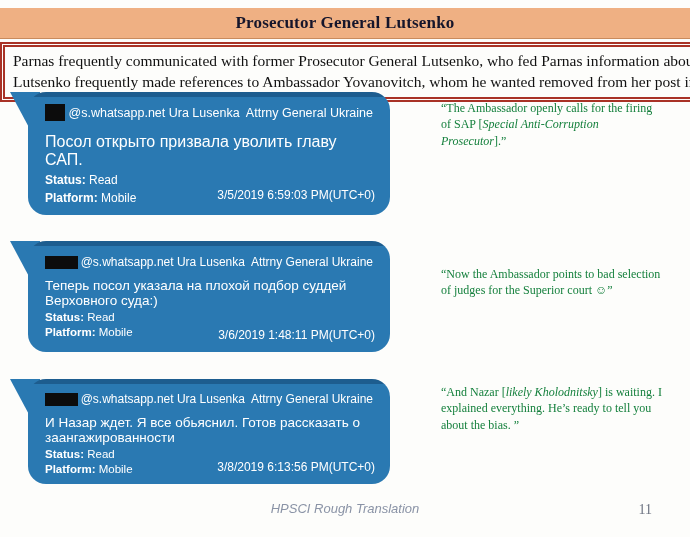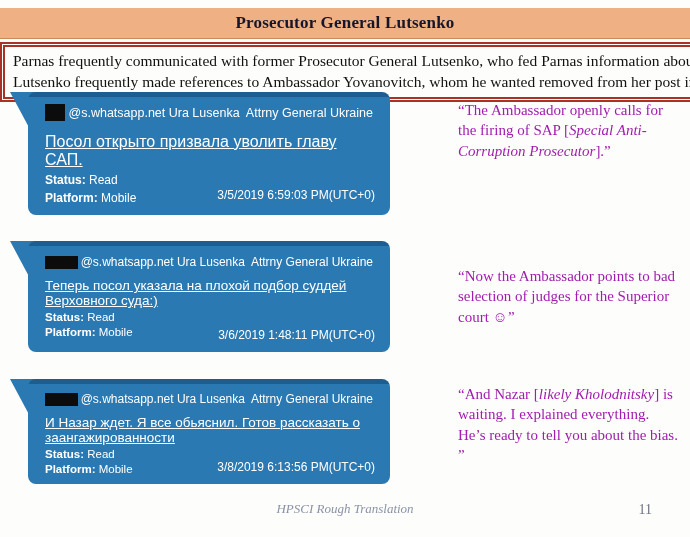--- a/index.html
+++ b/index.html
@@ -37,62 +37,61 @@
   
   .bubble{position:absolute;left:10px;width:380px;font-family:"Liberation Sans", sans-serif;}
   .bubble .tail{
     position:absolute;left:0;top:0;width:30px;height:56px;
     background:#2a79b2;
     clip-path:polygon(0 0,100% 0,100% 100%);
   }
   .bubble .body{
     position:relative;margin-left:18px;width:328px;
     background:linear-gradient(180deg,#1d5d8f 0,#1d5d8f 5px,#2a79b2 5px);
-    border-radius:8px;
+    border-radius:18px;
     color:#fff;
     padding:12px 17px 10px 17px;
   }
   .bubble-1{top:92px;}
   .bubble-1 .body{height:101px;}
   .bubble-2{top:241px;}
   .bubble-2 .body{height:87px;padding-top:14px;}
   .bubble-3{top:379px;}
   .bubble-3 .body{height:82px;padding-top:13px;}
 
   .msg-header{display:flex;align-items:center;font-size:12px;white-space:pre;}
   .bubble-1 .msg-header{font-size:12.5px;}
   .redaction{display:inline-block;background:#0c0c0c;margin-right:3px;}
   .bubble-1 .redaction{width:76px;height:17px;}
   .bubble-2 .redaction,.bubble-3 .redaction{width:62px;height:13px;}
 
-  .msg-text{margin-top:9px;font-size:13.5px;text-decoration:underline;}
+  .msg-text{margin-top:9px;font-size:13.5px;}
   .bubble-1 .msg-text{font-size:16px;margin-top:12px;}
   .meta-line{margin-top:3px;font-size:11.5px;}
   .bubble-1 .meta-line{font-size:12px;margin-top:4px;}
   .meta-line .lbl{font-weight:bold;}
   .timestamp{position:absolute;right:15px;bottom:10px;font-size:12px;font-weight:normal;}
   .bubble-1 .timestamp{bottom:13px;}
 
   
   .translation{
     position:absolute;left:441px;width:222px;
-    font-size:15px;line-height:1.36;color:#a21caf;
+    font-size:12px;line-height:1.36;color:#15803d;
     font-family:"Liberation Serif", serif;
-    margin-left:17px;
   }
   .translation-1{top:100px;}
   .translation-2{top:266px;}
   .translation-3{top:384px;}
   .translation .italic{font-style:italic;}
 
   
   .footer-center{
     position:absolute;left:0;top:501px;width:690px;text-align:center;
     font-size:13px;font-style:italic;color:#8a93a6;
-    font-family:Liberation Serif, serif;
+    font-family:Liberation Sans, sans-serif;
   }
   .footer-page{
     position:absolute;right:38px;top:502px;
     font-size:14px;color:#6b7280;
     font-family:"Liberation Serif", serif;
   }
 </style>
 </head>
 <body>
 

